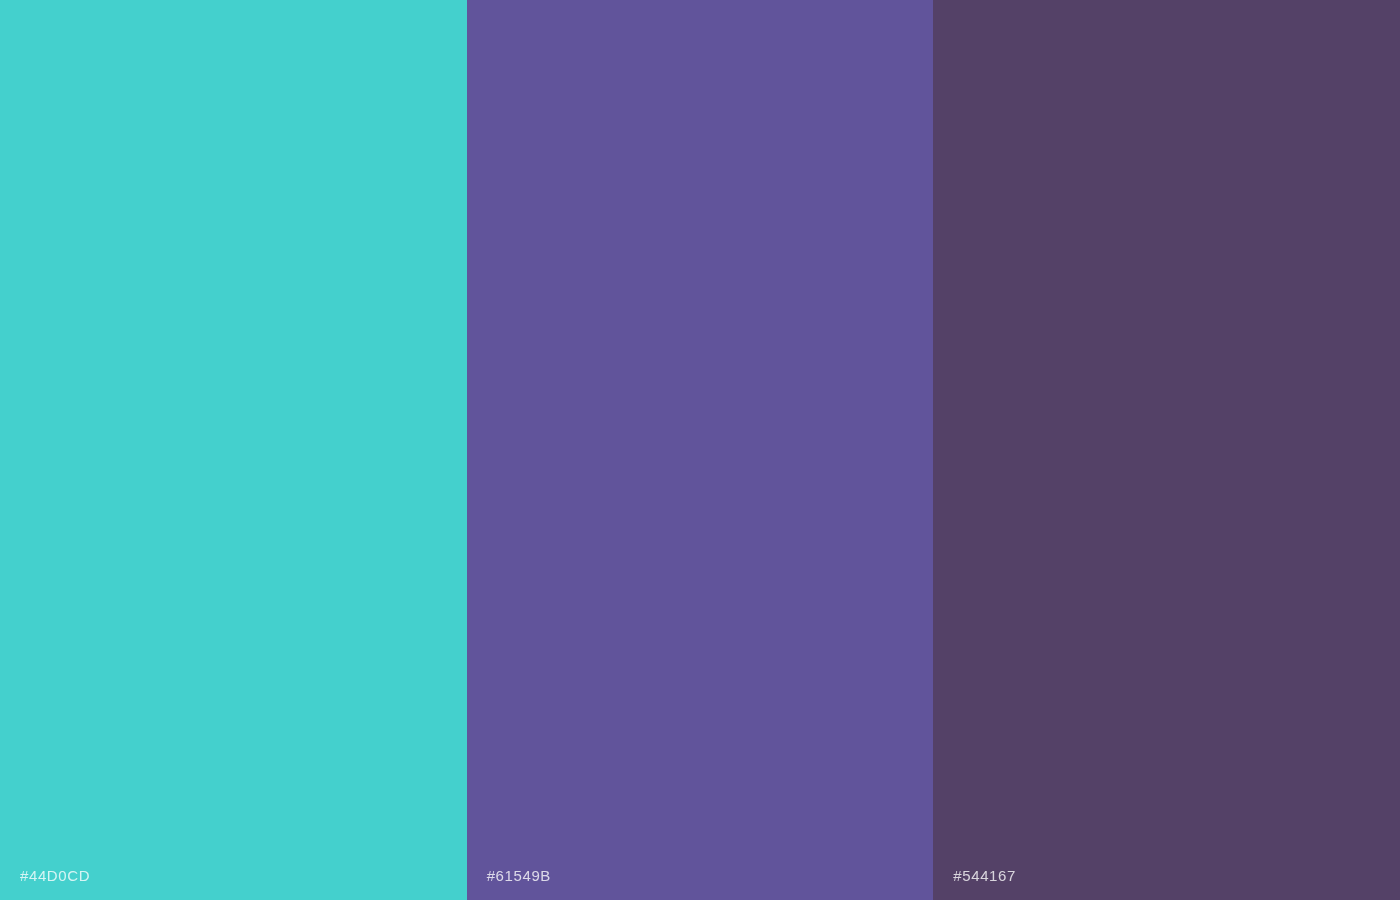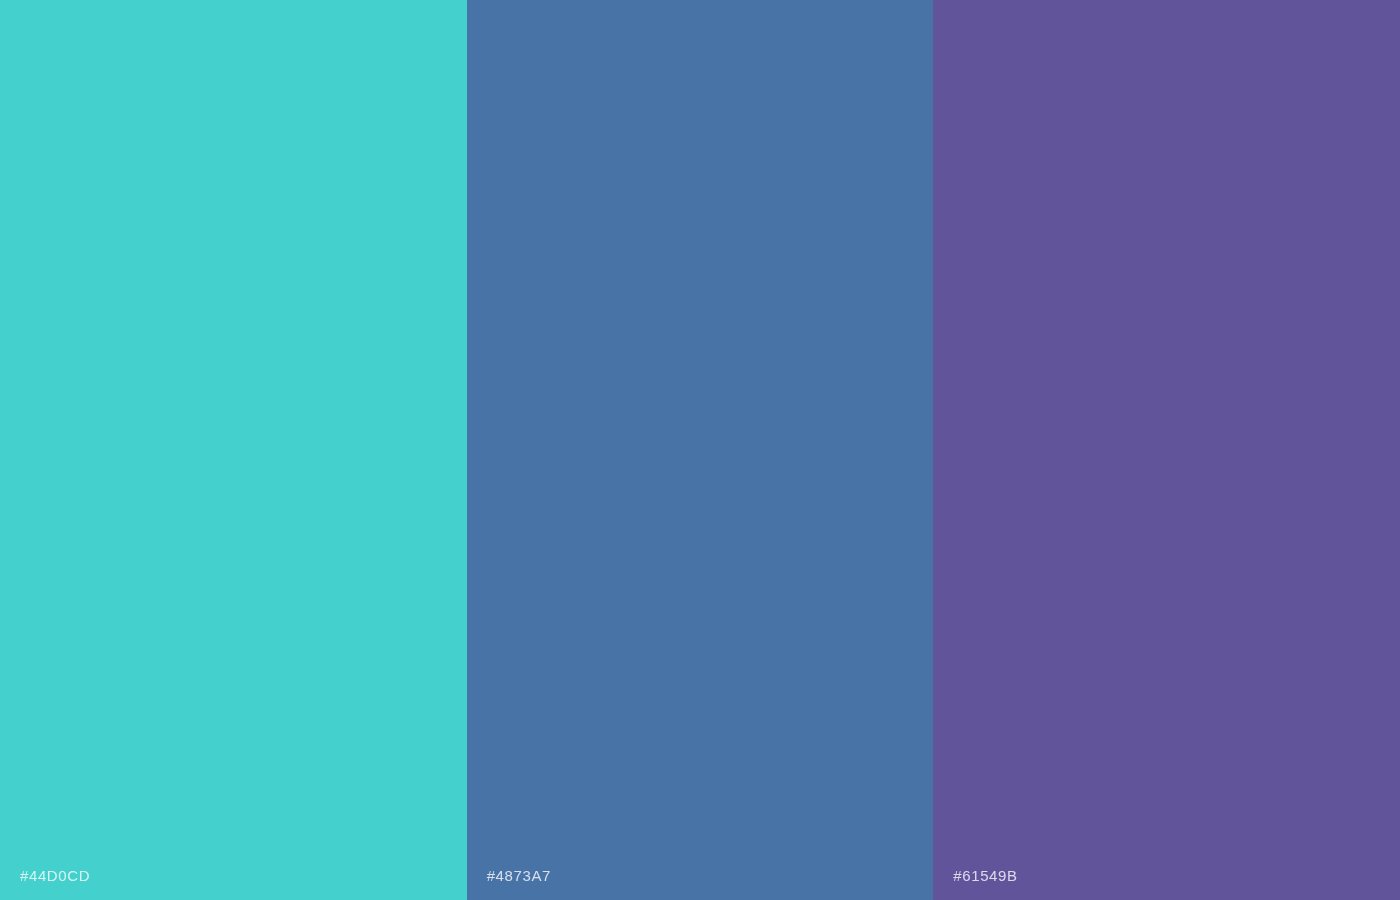--- a/index.html
+++ b/index.html
@@ -47,22 +47,22 @@
 </head>
 <body>
 
 <div id="palette">
 
   <div class="swatch" style="background-color: rgb(68, 208, 205);">
     <span class="swatch-label" style="color: rgba(255, 255, 255, 0.78);">#44D0CD</span>
   </div>
 
 
-  <div class="swatch" style="background-color: rgb(72, 115, 167);">
-    <span class="swatch-label" style="color: rgba(255, 255, 255, 0.78);">#4873A7</span>
-  </div>
 
   <div class="swatch" style="background-color: rgb(97, 84, 155);">
     <span class="swatch-label" style="color: rgba(255, 255, 255, 0.78); margin-top: 24px;">#61549B</span>
   </div>
 
+  <div class="swatch" style="background-color: rgb(84, 65, 103);">
+    <span class="swatch-label" style="color: rgba(255, 255, 255, 0.78);">#544167</span>
+  </div>
 
 </div>
 
 </body></html>

